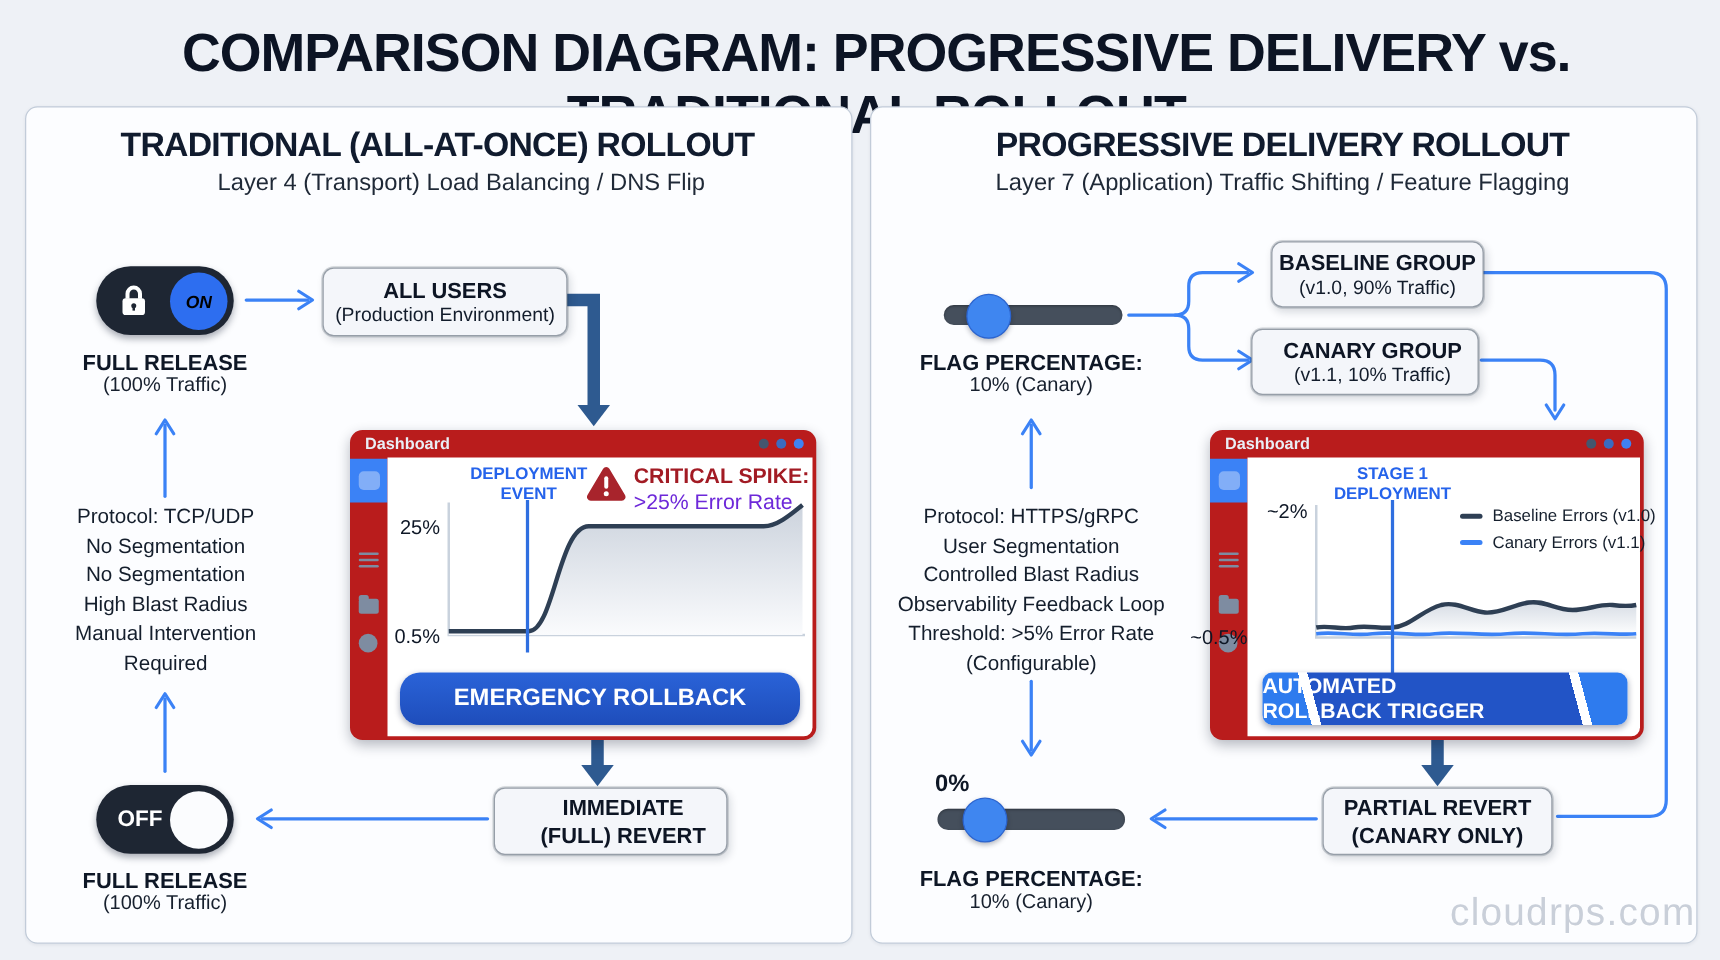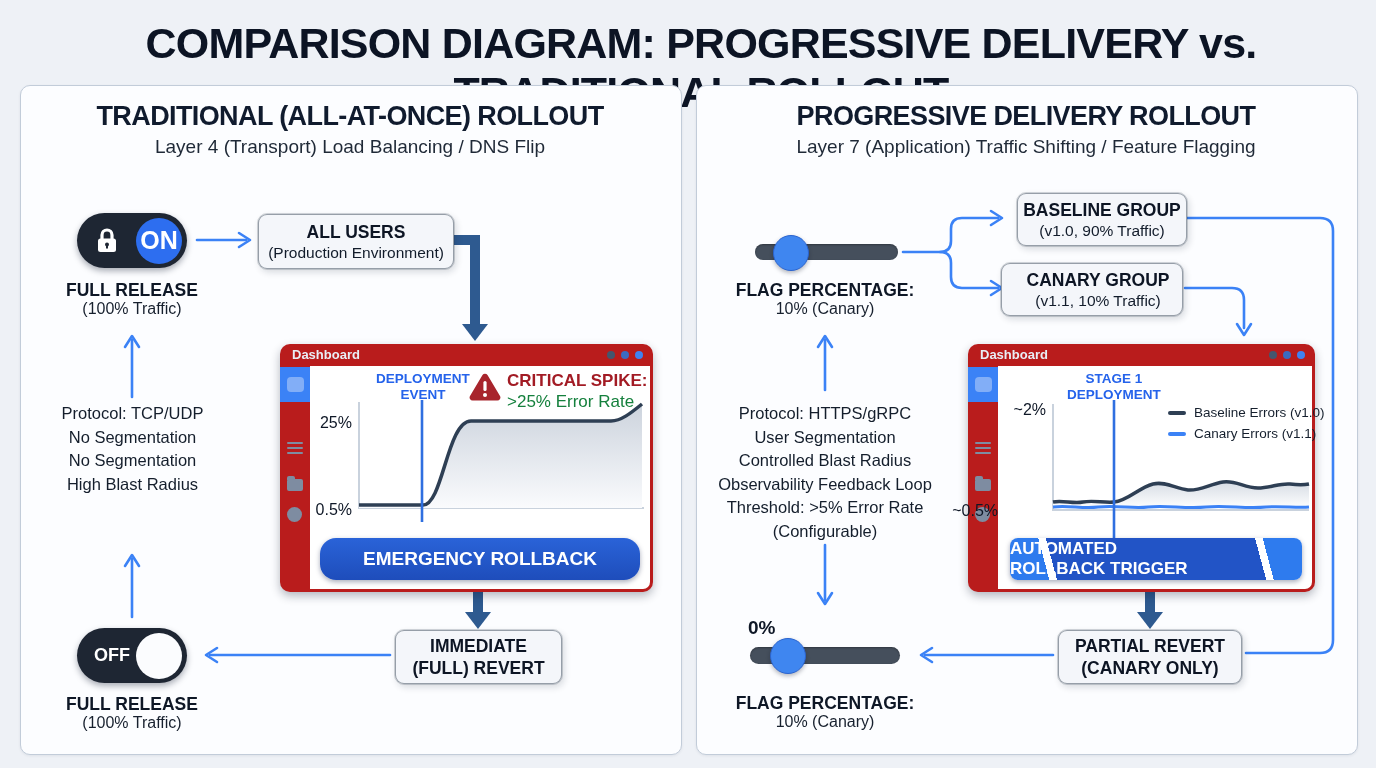--- a/index.html
+++ b/index.html
@@ -8,21 +8,21 @@
   .center{text-align:center;}
 
   .main-title{left:0;top:19px;width:100%;font-size:43px;font-weight:bold;letter-spacing:-0.8px;color:#0c1424;padding-left:13px;}
 
   .panel{background:#fcfdff;border:1.5px solid #c2ccd9;border-radius:10px;box-shadow:0 1px 3px rgba(20,30,50,.07);}
   .panel-title{font-size:27px;font-weight:bold;letter-spacing:-0.6px;color:#101b2e;}
   .panel-subtitle{font-size:19px;color:#1f2937;}
 
   .toggle{background:#1e2633;border-radius:28px;box-shadow:0 3px 6px rgba(15,23,42,.35);}
   .toggle .knob-on{position:absolute;right:5px;top:4.5px;width:46px;height:46px;border-radius:50%;
-    background:#2d6ef0;color:#ffffff;font-weight:bold;font-size:25px;display:flex;align-items:center;justify-content:center;}
+    background:#2d6ef0;color:#000000;font-weight:bold;font-size:14px;display:flex;align-items:center;justify-content:center;font-style:italic;}
   .toggle .knob-off{position:absolute;right:5px;top:4.5px;width:46px;height:46px;border-radius:50%;background:#fbfcfe;}
   .toggle .off-text{position:absolute;left:17px;top:0;height:100%;display:flex;align-items:center;color:#fff;font-weight:bold;font-size:18px;}
   .toggle .lock-wrap{position:absolute;left:19px;top:14px;}
 
   .lbl-bold{font-size:17.5px;font-weight:bold;color:#0e1726;}
   .lbl-sub{font-size:16px;color:#17202e;}
 
   .node-box{background:#f4f6fa;border:1.6px solid #44506088;outline:1px solid #2d3a4d33;border-radius:9px;
     box-shadow:2px 3px 7px rgba(15,23,42,.16);display:flex;flex-direction:column;align-items:center;justify-content:center;}
   .node-box .t1{font-size:17.5px;font-weight:bold;color:#0d1524;line-height:22px;}
@@ -42,21 +42,21 @@
   .sb-sel .inner{width:17px;height:15px;border-radius:4px;background:#82aef7;}
   .sb-ico{position:absolute;left:7px;color:#7e8ca1;}
   .ham{width:16px;}
   .ham div{height:2.5px;background:#7e8ca1;margin:2.5px 0;border-radius:1px;}
   .folder{width:16px;height:12px;background:#7e8ca1;border-radius:2px;position:relative;}
   .folder:before{content:"";position:absolute;left:0;top:-3px;width:8px;height:4px;background:#7e8ca1;border-radius:2px 2px 0 0;}
   .circle-ico{width:15px;height:15px;border-radius:50%;background:#7e8ca1;}
 
   .event-label{font-size:13.5px;font-weight:bold;color:#2563eb;line-height:16px;}
   .alert-t1{font-size:17px;font-weight:bold;color:#a21b24;line-height:20px;}
-  .alert-t2{font-size:17px;color:#15803d;line-height:20px;}
+  .alert-t2{font-size:17px;color:#6d28d9;line-height:20px;}
   .ytick{font-size:16px;color:#0e1726;}
 
   .btn-blue{background:linear-gradient(#2a63d8,#1e4dbb);border-radius:16px;color:#fff;font-weight:bold;
     display:flex;align-items:center;justify-content:center;box-shadow:0 2px 5px rgba(10,20,60,.35);}
   .btn-striped{border-radius:8px;color:#fff;font-weight:bold;display:flex;flex-direction:column;align-items:flex-start;justify-content:center;
     background:linear-gradient(75deg,#2e7bee 0%,#2e7bee 13%,#ffffff 13%,#ffffff 15.5%,#2254c6 15.5%,#2254c6 84.5%,#ffffff 84.5%,#ffffff 87%,#2e7bee 87%);
     box-shadow:0 2px 5px rgba(10,20,60,.35);}
 
   .slider-track{background:#454f5c;border-radius:9px;box-shadow:inset 0 1px 2px rgba(0,0,0,.3);}
   .slider-knob{position:absolute;width:34px;height:34px;border-radius:50%;background:#3f86f0;border:1px solid #2b64cf;box-shadow:0 2px 4px rgba(15,23,42,.3);}
@@ -112,21 +112,21 @@
       <path d="M452 240 H475 V324" fill="none"></path>
         <polygon points="462,324 488,324 475,341" stroke="none"></polygon>
       <line x1="478" y1="581" x2="478" y2="613"></line>
         <polygon points="465,612 491,612 478,629" stroke="none"></polygon>
       <line x1="1150" y1="581" x2="1150" y2="613"></line>
         <polygon points="1137,612 1163,612 1150,629" stroke="none"></polygon>
     </g>
   </svg>
 
   <div class="abs panel-title center" style="left:20px;top:101px;width:660px;">TRADITIONAL (ALL-AT-ONCE) ROLLOUT</div>
-  <div class="abs panel-subtitle center" style="left:20px;top:136px;width:660px;">Layer 4 (Transport) Load Balancing / DNS Flip</div>
+  <div class="abs panel-subtitle center" style="left:20px;top:136px;width:660px;padding-left:19px;">Layer 4 (Transport) Load Balancing / DNS Flip</div>
 
   <div class="abs toggle" style="left:77px;top:213px;width:110px;height:55px;">
     <span class="lock-wrap">
       <svg width="22" height="27" viewBox="0 0 22 27">
         <path d="M6 12 V8 a5 5 0 0 1 10 0 V12" stroke="#fff" stroke-width="3.2" fill="none"></path>
         <rect x="2" y="11.5" width="18" height="13.5" rx="2.5" fill="#fff"></rect>
         <circle cx="11" cy="17.5" r="2" fill="#1e2633"></circle>
         <rect x="10" y="18" width="2" height="3.5" fill="#1e2633"></rect>
       </svg>
     </span>
@@ -192,30 +192,31 @@
     <line x1="67" y1="0" x2="67" y2="122" stroke="#2f6fe0" stroke-width="2.6"></line>
   </svg>
 
   <div class="abs btn-blue" style="left:320px;top:538px;width:320px;height:42px;font-size:19px;">EMERGENCY ROLLBACK</div>
 
   <div class="abs charlist center" style="left:30px;top:402px;width:205px;">
     <div>Protocol: TCP/UDP</div>
     <div>No Segmentation</div>
     <div>No Segmentation</div>
     <div>High Blast Radius</div>
+    <div>Manual Intervention Required</div>
   </div>
 
   <div class="abs toggle" style="left:77px;top:628px;width:110px;height:55px;">
     <div class="off-text">OFF</div>
     <div class="knob-off"></div>
   </div>
   <div class="abs lbl-bold center" style="left:32px;top:694px;width:200px;">FULL RELEASE</div>
   <div class="abs lbl-sub center" style="left:32px;top:714px;width:200px;">(100% Traffic)</div>
 
-  <div class="abs node-box" style="left:395px;top:630px;width:165px;height:52px;">
+  <div class="abs node-box" style="left:395px;top:630px;width:165px;height:52px;padding-left:20px;">
     <div class="t1">IMMEDIATE</div>
     <div class="t1">(FULL) REVERT</div>
   </div>
 
   <div class="abs panel-title center" style="left:696px;top:101px;width:660px;">PROGRESSIVE DELIVERY ROLLOUT</div>
   <div class="abs panel-subtitle center" style="left:696px;top:136px;width:660px;">Layer 7 (Application) Traffic Shifting / Feature Flagging</div>
 
   <div class="abs slider-track" style="left:755px;top:244px;width:143px;height:16px;"></div>
   <div class="abs slider-knob" style="left:773px;top:235px;"></div>
   <div class="abs lbl-bold center" style="left:725px;top:280px;width:200px;">FLAG PERCENTAGE:</div>
@@ -303,14 +304,15 @@
   <div class="abs slider-track" style="left:750px;top:647px;width:150px;height:17px;"></div>
   <div class="abs slider-knob" style="left:770px;top:638px;"></div>
   <div class="abs lbl-bold center" style="left:725px;top:693px;width:200px;">FLAG PERCENTAGE:</div>
   <div class="abs lbl-sub center" style="left:725px;top:713px;width:200px;">10% (Canary)</div>
 
   <div class="abs node-box" style="left:1058px;top:630px;width:182px;height:52px;">
     <div class="t1">PARTIAL REVERT</div>
     <div class="t1">(CANARY ONLY)</div>
   </div>
 
+  <div class="abs watermark" style="left:1160px;top:712px;">cloudrps.com</div>
 
 </div>
 
 </body></html>

